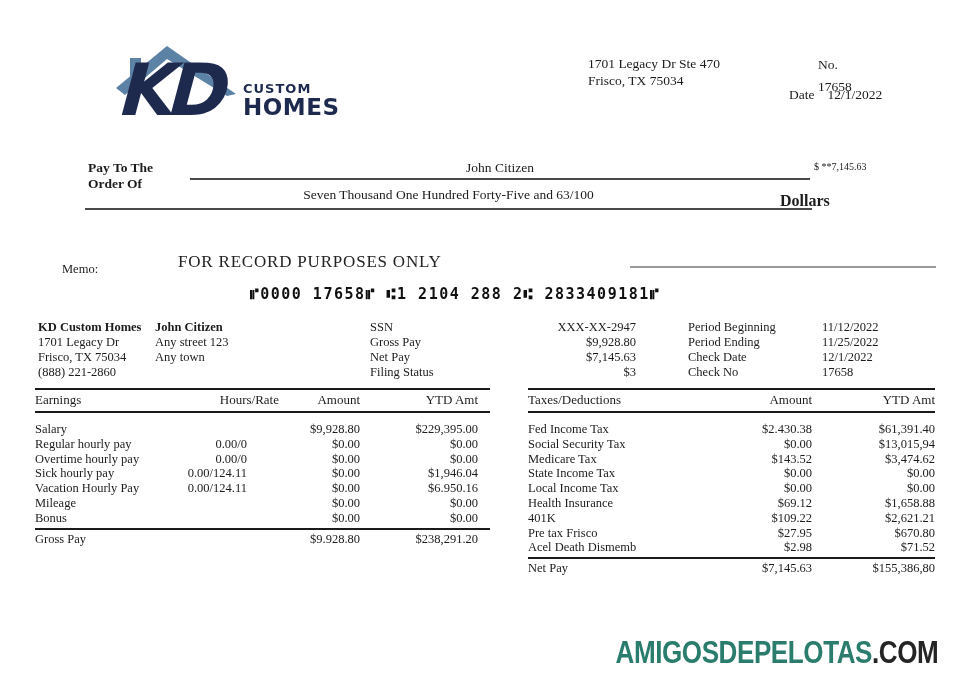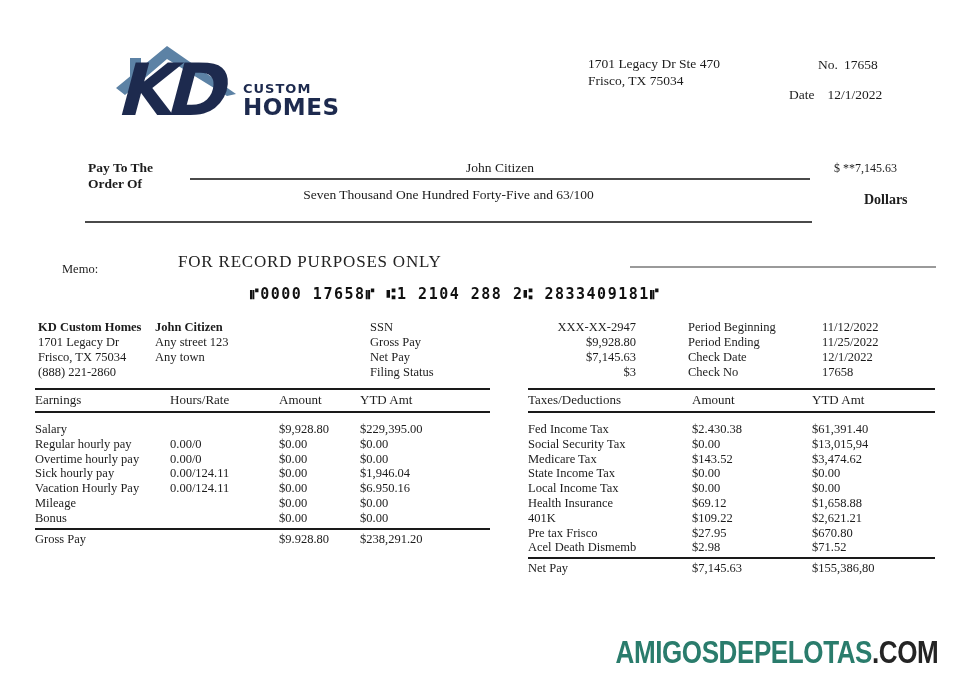--- a/index.html
+++ b/index.html
@@ -31,32 +31,32 @@
     font-size:13px;letter-spacing:1px;color:var(--navy);
   }
   .logo-homes{
     position:absolute;left:133px;top:52px;
     font-family:"DejaVu Sans",sans-serif;font-weight:bold;
     font-size:23px;letter-spacing:0.5px;color:var(--navy);
   }
 
   
   .hdr-addr{left:588px;top:55px;font-size:13.5px;line-height:17px;}
-  .hdr-no{left:818px;top:57px;font-size:13.5px;display:flex;gap:6px;}
+  .hdr-no{left:818px;top:57px;font-size:13.5px;display:flex;gap:6px;flex-direction:column;}
   .hdr-date{left:789px;top:87px;font-size:13.5px;display:flex;gap:13px;}
 
   
   .pay-to{left:88px;top:160px;width:82px;text-align:left;font-weight:bold;
           font-size:13.5px;line-height:16px;}
   .payee-line{left:190px;top:160px;width:620px;text-align:center;font-size:13.5px;
           padding-bottom:2px;border-bottom:2px solid #4a4a4a;}
-  .check-amount{left:814px;top:161px;font-size:12px;margin-left:20px;}
+  .check-amount{left:814px;top:161px;font-size:10px;}
   .words-line{left:85px;top:187px;width:727px;text-align:center;font-size:13.5px;
-          padding-bottom:18px;border-bottom:2px solid #4a4a4a;}
-  .dollars{left:864px;top:192px;font-weight:bold;font-size:14px;}
+          padding-bottom:5px;border-bottom:2px solid #4a4a4a;}
+  .dollars{left:780px;top:192px;font-weight:bold;font-size:16px;}
 
   .memo{left:62px;top:262px;font-size:12.5px;}
   .record{left:178px;top:252px;font-size:17px;letter-spacing:0.8px;color:#222;}
   .sig-line{left:630px;top:266px;width:306px;height:0;border-top:2px solid #9a9a9a;}
 
   .micr{left:230px;top:285px;width:450px;text-align:center;
         font-family:"DejaVu Sans Mono","DejaVu Sans",monospace;
         font-weight:bold;font-size:15px;letter-spacing:1.5px;color:#111;}
 
   
@@ -74,21 +74,21 @@
   .tbl{top:388px;font-size:12.5px;}
   .earn{left:35px;width:455px;}
   .ded{left:528px;width:407px;}
   .grid{display:grid;align-items:baseline;}
   .earn .grid{grid-template-columns:135px 109px 81px 118px;padding-right:12px;}
   .ded .grid{grid-template-columns:164px 120px 123px;}
   .tbl-head{border-top:2px solid #1a1a1a;border-bottom:2px solid #1a1a1a;
             padding:2px 0 3px 0;font-size:13px;}
   .spacer{height:9px;}
   .trow{line-height:14.8px;}
-  .r{}
+  .r{text-align:right;}
   .hours-cell{padding-right:32px;}
   .total{border-top:2px solid #1a1a1a;margin-top:2px;padding-top:2px;line-height:15px;}
 
   
   .footer{right:22px;top:635px;
     font-family:"Liberation Sans",sans-serif;font-weight:700;font-size:31px;
     letter-spacing:-0.5px;transform:scaleX(0.84);transform-origin:100% 50%;
     white-space:nowrap;}
   .footer .brand{color:var(--teal);}
   .footer .suffix{color:#242424;}

